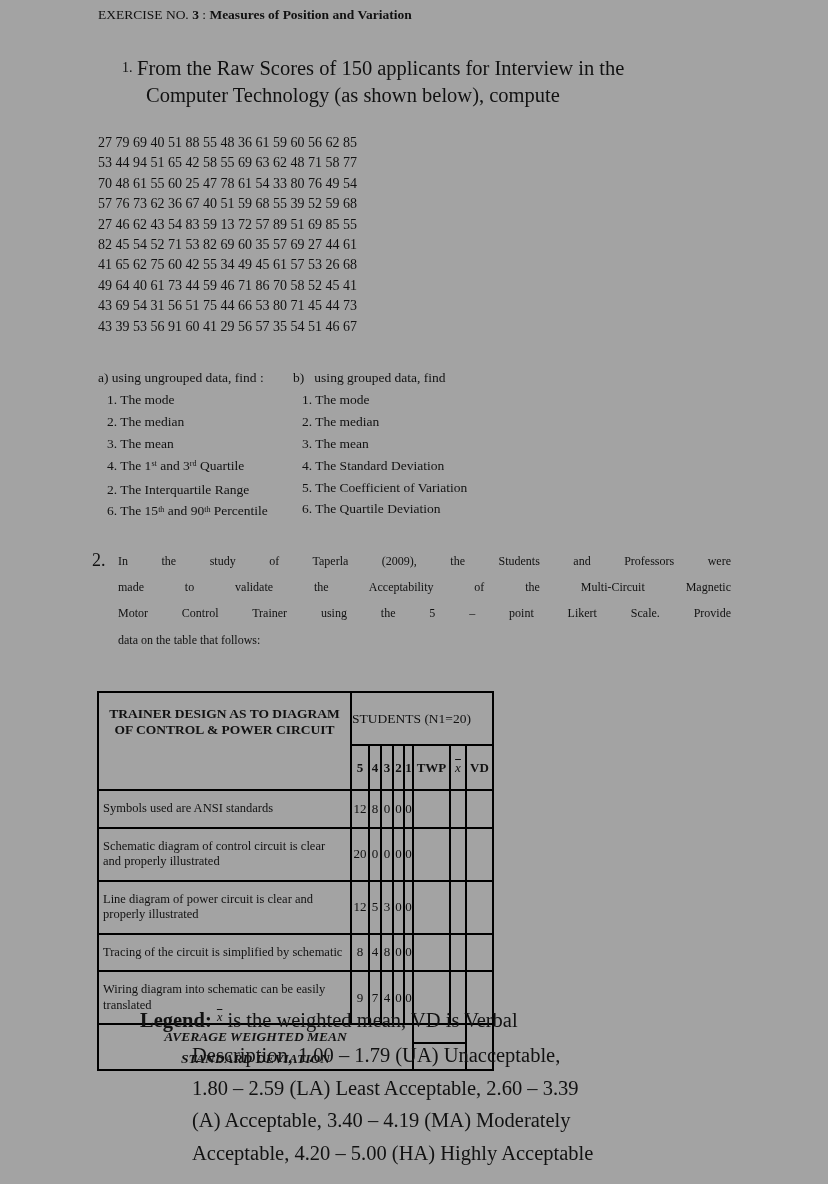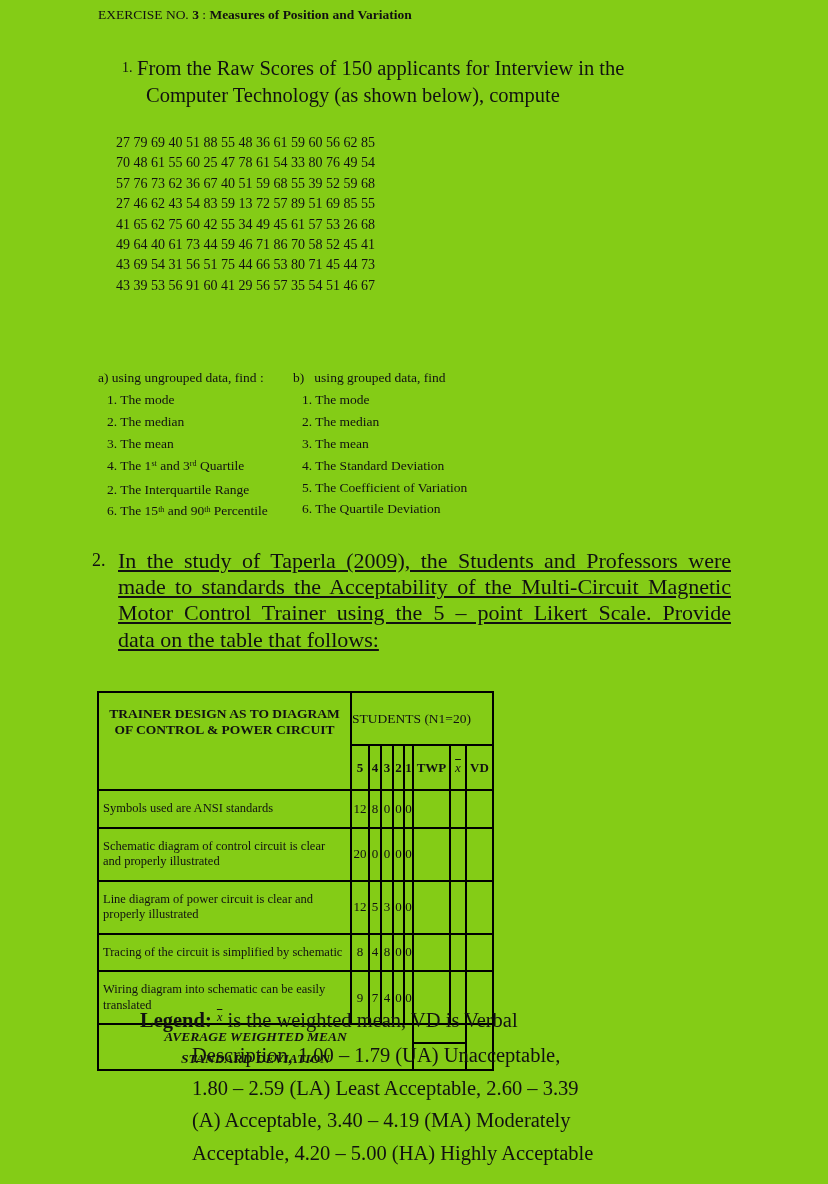--- a/index.html
+++ b/index.html
@@ -1,47 +1,47 @@
 <!DOCTYPE html>
 <html><head>
 <meta charset="utf-8">
 <style>
   * { margin:0; padding:0; box-sizing:border-box; }
   html,body { background:#ffffff; }
   .page {
-    position:relative; width:828px; height:1184px; background:#84cc16;
+    position:relative; width:828px; height:1184px; background:#a3a3a3;
     font-family:"Liberation Serif","DejaVu Serif",serif; color:#111;
     overflow:hidden;
   }
   .abs { position:absolute; }
   .b { font-weight:bold; }
   .i { font-style:italic; }
   .ov { text-decoration:overline; }
   .sup { font-size:0.6em; position:relative; top:-0.45em;margin-top:14px; }
   .pre { white-space:pre; }
 
   
   .doc-header { left:98px; top:7px; font-size:13.5px; }
 
   
   .q1-num  { left:122px; top:60px; font-size:14px; }
   .q1-text { left:137px; top:55px; font-size:20.5px; line-height:26.5px; width:580px; }
   .q1-text .line2 { padding-left:9px; }
 
   
-  .scores { left:98px; top:133px; font-size:14px; line-height:20.4px; width:300px;margin-left:18px; }
+  .scores { left:98px; top:133px; font-size:14px; line-height:20.4px; width:300px; }
 
   
   .tasks-a { left:98px;  top:367px; font-size:13.5px; line-height:21.9px; }
   .tasks-b { left:293px; top:367px; font-size:13.5px; line-height:21.9px; }
   .task-item { margin-left:9px; }
 
   
   .q2-num  { left:92px; top:550px; font-size:18px; }
-  .q2-text { left:118px; top:548px; width:613px; font-size:22px; line-height:26.2px;text-decoration:underline; }
+  .q2-text { left:118px; top:548px; width:613px; font-size:12px; line-height:26.2px; }
   .q2-text .jline { text-align:justify; text-align-last:justify; }
 
   
   .likert { left:97px; top:675px; border-collapse:collapse; table-layout:fixed;margin-top:16px; }
   .likert td { border:2px solid #000; font-size:13px; vertical-align:middle; overflow:hidden; }
   .likert .corner { vertical-align:top; padding-top:13px; text-align:center; font-weight:bold; font-size:13.5px; line-height:16px; }
   .likert .students { text-align:left; font-weight:normal; font-size:13.5px;border-radius:16px; }
   .likert tr.h1 { height:53px; }
   .likert tr.h2 { height:45px; }
   .likert tr.h2 td { text-align:center; font-weight:bold; padding:0; }
@@ -72,23 +72,25 @@
   <div class="abs doc-header"><span>EXERCISE NO. </span><span class="b">3</span><span> : </span><span class="b">Measures of Position and Variation</span></div>
 
   <div class="abs q1-num">1.</div>
   <div class="abs q1-text">
     <div class="line1">From the Raw Scores of 150 applicants for Interview in the</div>
     <div class="line2">Computer Technology (as shown below), compute</div>
   </div>
 
   <div class="abs scores">
     <div>27 79 69 40 51 88 55 48 36 61 59 60 56 62 85</div>
+    <div>53 44 94 51 65 42 58 55 69 63 62 48 71 58 77</div>
     <div>70 48 61 55 60 25 47 78 61 54 33 80 76 49 54</div>
     <div>57 76 73 62 36 67 40 51 59 68 55 39 52 59 68</div>
     <div>27 46 62 43 54 83 59 13 72 57 89 51 69 85 55</div>
+    <div>82 45 54 52 71 53 82 69 60 35 57 69 27 44 61</div>
     <div>41 65 62 75 60 42 55 34 49 45 61 57 53 26 68</div>
     <div>49 64 40 61 73 44 59 46 71 86 70 58 52 45 41</div>
     <div>43 69 54 31 56 51 75 44 66 53 80 71 45 44 73</div>
     <div>43 39 53 56 91 60 41 29 56 57 35 54 51 46 67</div>
   </div>
 
   <div class="abs tasks-a">
     <div class="pre">a) using ungrouped data, find :</div>
     <div class="task-item">1. The mode</div>
     <div class="task-item">2. The median</div>
@@ -104,21 +106,21 @@
     <div class="task-item">2. The median</div>
     <div class="task-item">3. The mean</div>
     <div class="task-item">4. The Standard Deviation</div>
     <div class="task-item">5. The Coefficient of Variation</div>
     <div class="task-item">6. The Quartile Deviation</div>
   </div>
 
   <div class="abs q2-num">2.</div>
   <div class="abs q2-text">
     <div class="jline">In the study of Taperla (2009), the Students and Professors were</div>
-    <div class="jline">made to standards the Acceptability of the Multi-Circuit Magnetic</div>
+    <div class="jline">made to validate the Acceptability of the Multi-Circuit Magnetic</div>
     <div class="jline">Motor Control Trainer using the 5 – point Likert Scale. Provide</div>
     <div>data on the table that follows:</div>
   </div>
 
   <table class="abs likert">
     <colgroup>
       <col style="width:253px">
         <col style="width:18px">
         <col style="width:12px">
         <col style="width:12px">

